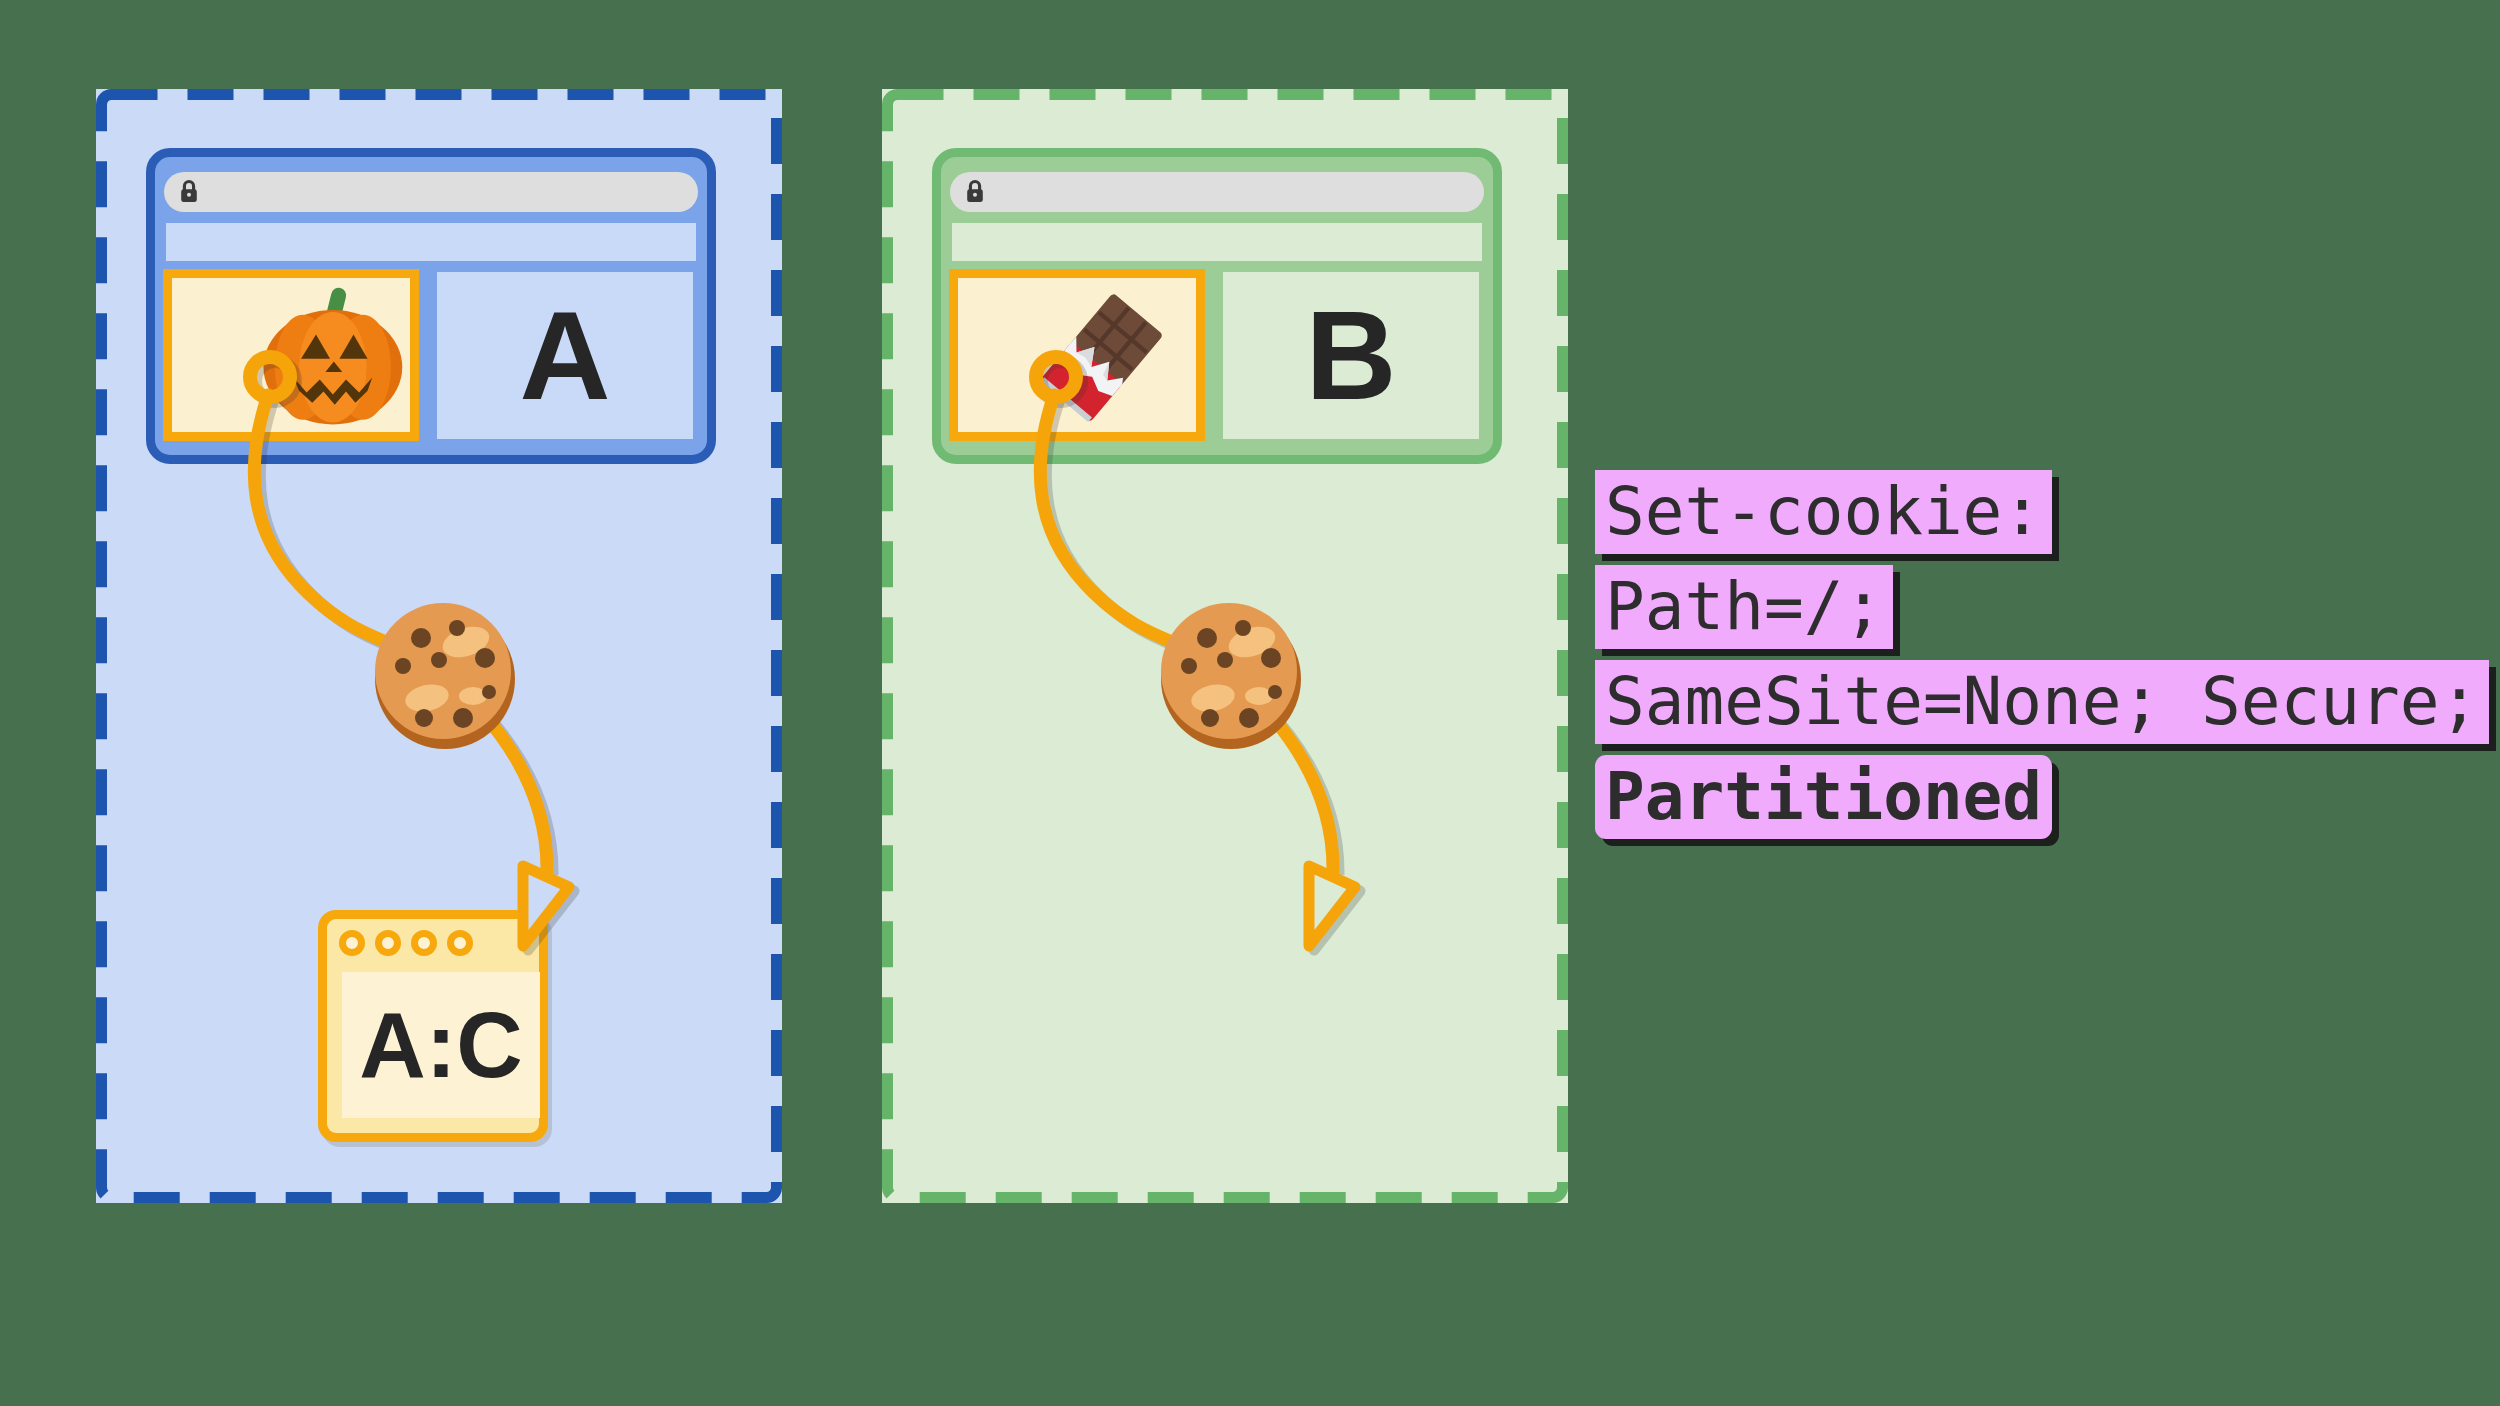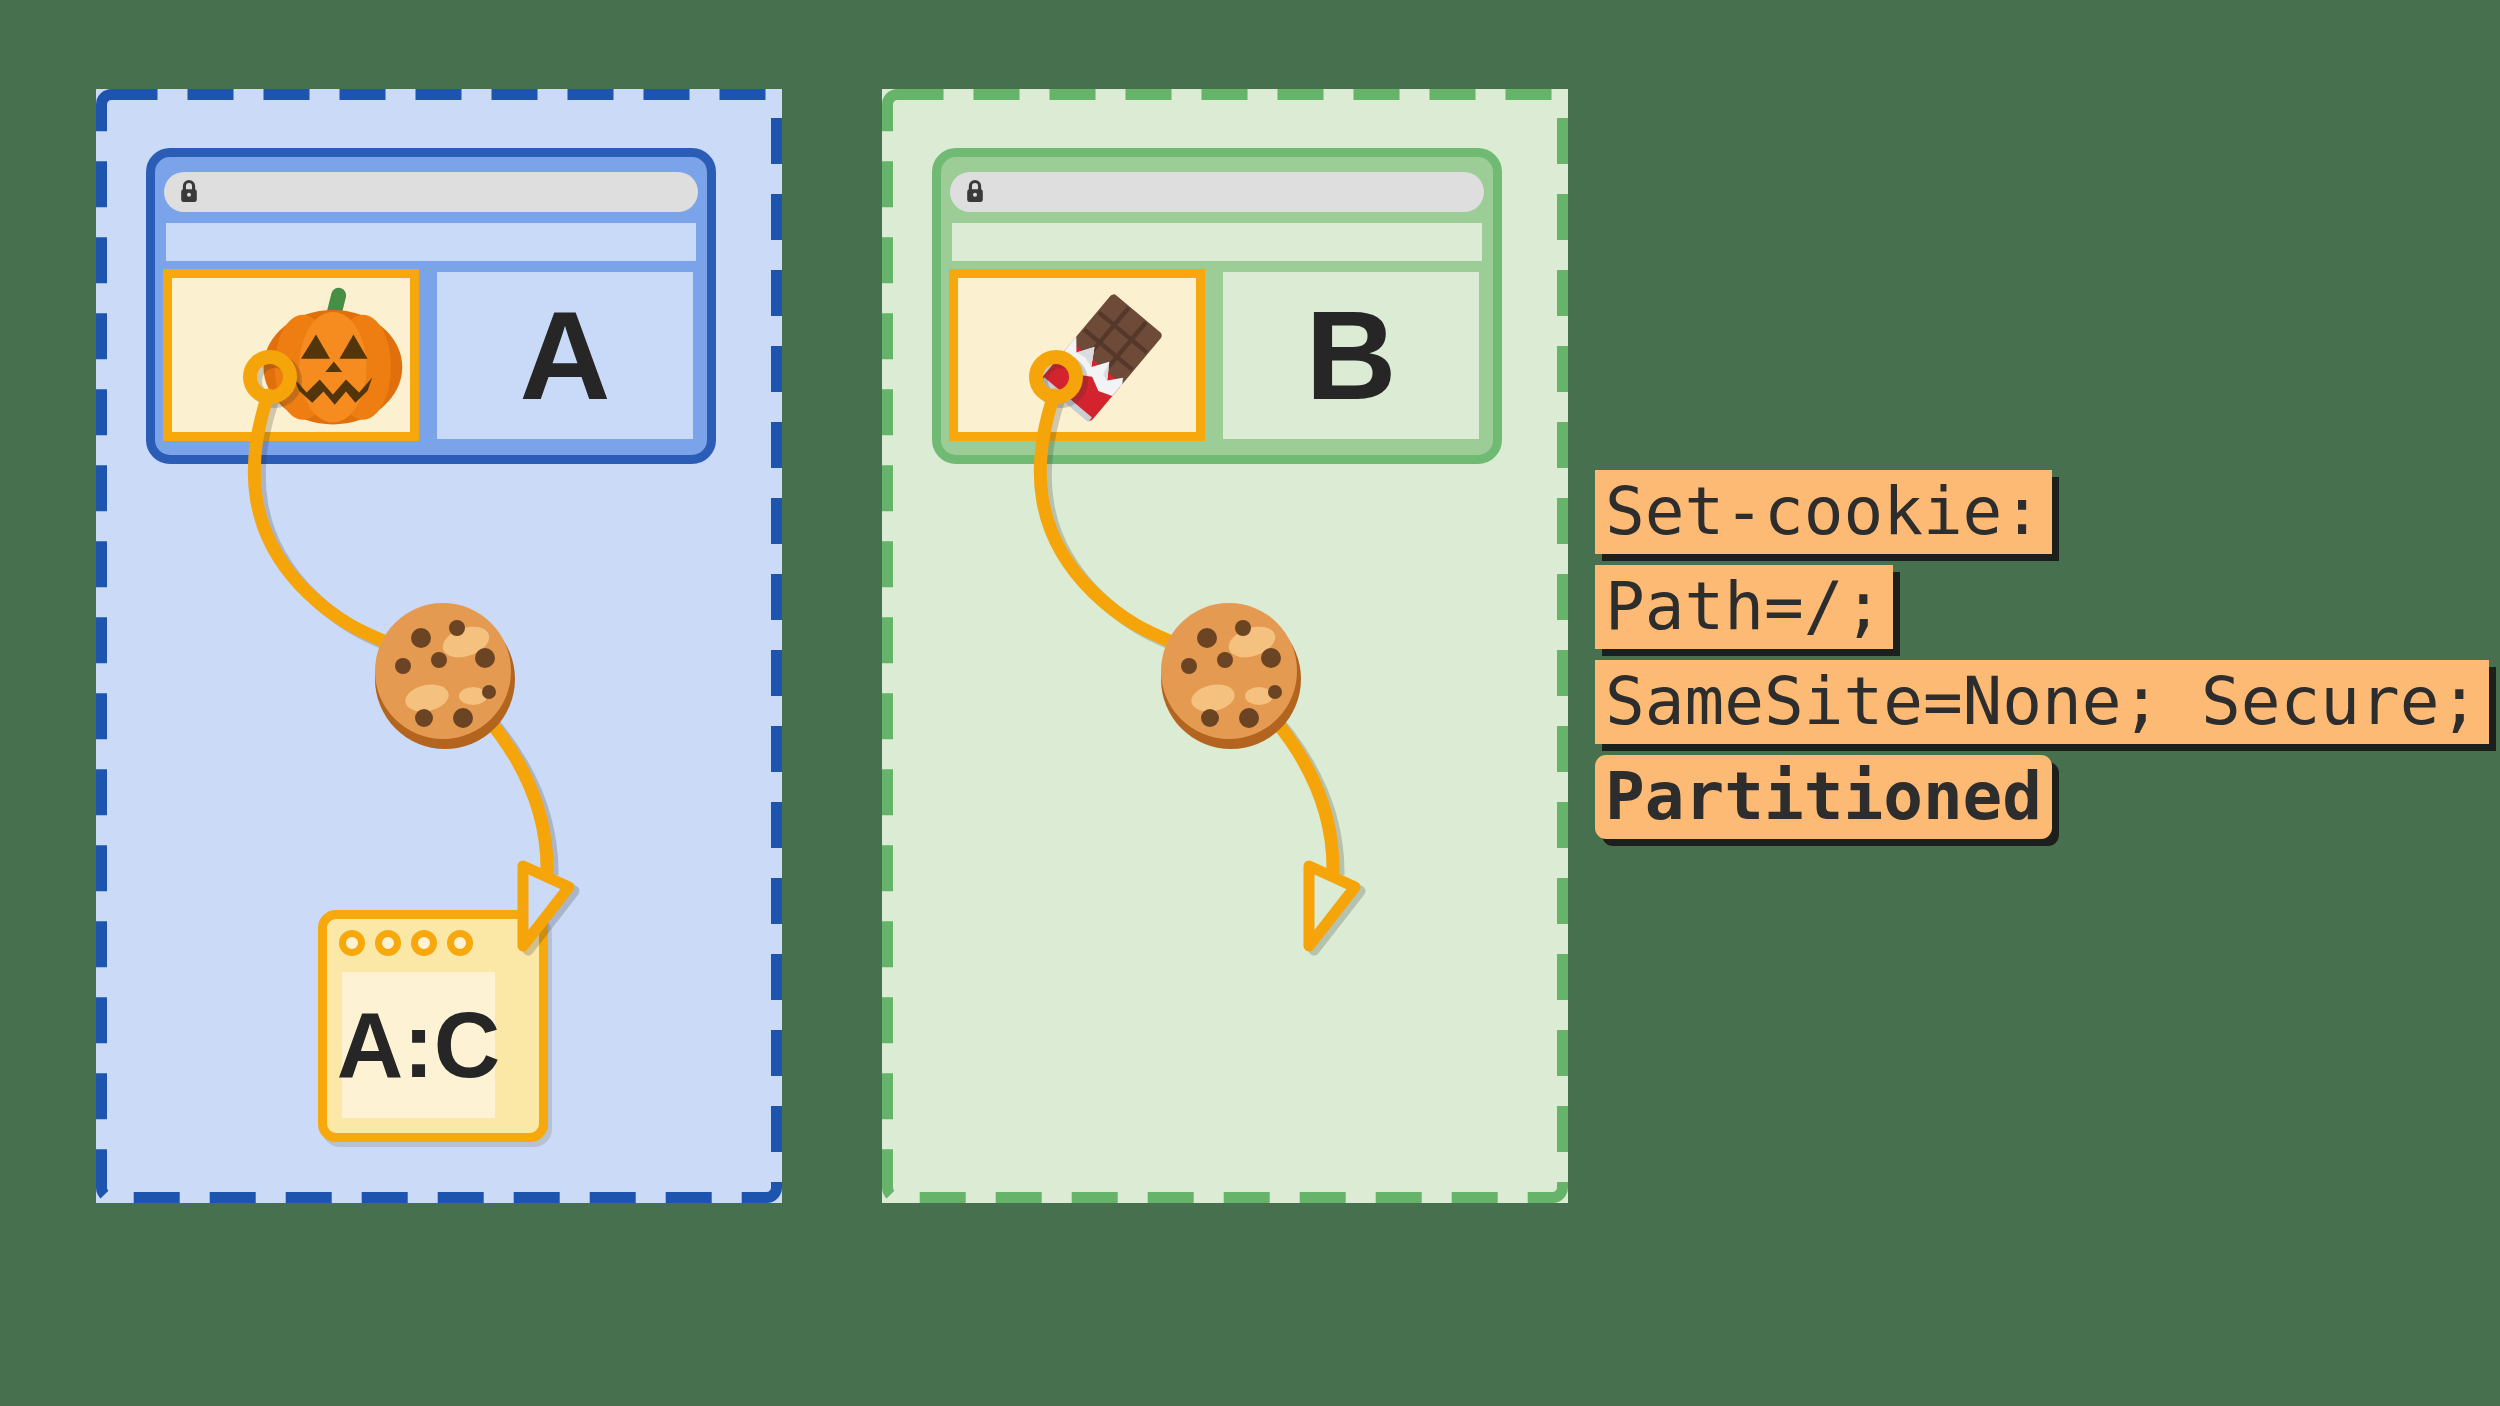--- a/index.html
+++ b/index.html
@@ -34,31 +34,31 @@
 
   .emoji{position:absolute;}
 
   
   .jar{position:absolute;left:222px;top:821px;width:212px;height:214px;
        border:9px solid #F6A80D;border-radius:18px;background:#FBE7A6;
        box-shadow:4px 5px 0 rgba(70,60,20,0.15);}
   .jar-dots{position:absolute;left:12px;top:11px;display:flex;gap:10px;}
   .jar-dot{width:26px;height:26px;border-radius:50%;border:7px solid #F6A80D;
            background:#FDF3D4;box-sizing:border-box;}
-  .jar-panel{position:absolute;left:15px;top:53px;width:153px;height:146px;background:#FDF3D4;
+  .jar-panel{position:absolute;left:15px;top:53px;width:198px;height:146px;background:#FDF3D4;
              display:flex;align-items:center;justify-content:center;}
   .jar-label{font-size:92px;font-weight:bold;color:#262626;line-height:1;}
 
   .connector{position:absolute;left:0;top:0;width:686px;height:1114px;pointer-events:none;}
   .cookie-wrap{position:absolute;left:273px;top:511px;width:150px;height:150px;}
 
   
   .code-block{position:absolute;left:1595px;top:470px;}
   .code-line{margin-bottom:11px;}
-  .code-line span{display:inline-block;background:#fdba74;color:#2D2D2D;
+  .code-line span{display:inline-block;background:#f0abfc;color:#2D2D2D;
                   font-family:"DejaVu Sans Mono","Liberation Mono",monospace;
                   font-size:66px;line-height:84px;padding:0 10px;
                   box-shadow:7px 7px 0 rgba(25,25,25,0.92);white-space:pre;}
   .code-line.bold span{font-weight:bold;border-radius:11px;}
 </style>
 </head>
 <body>
 
 <div class="stage">
 

